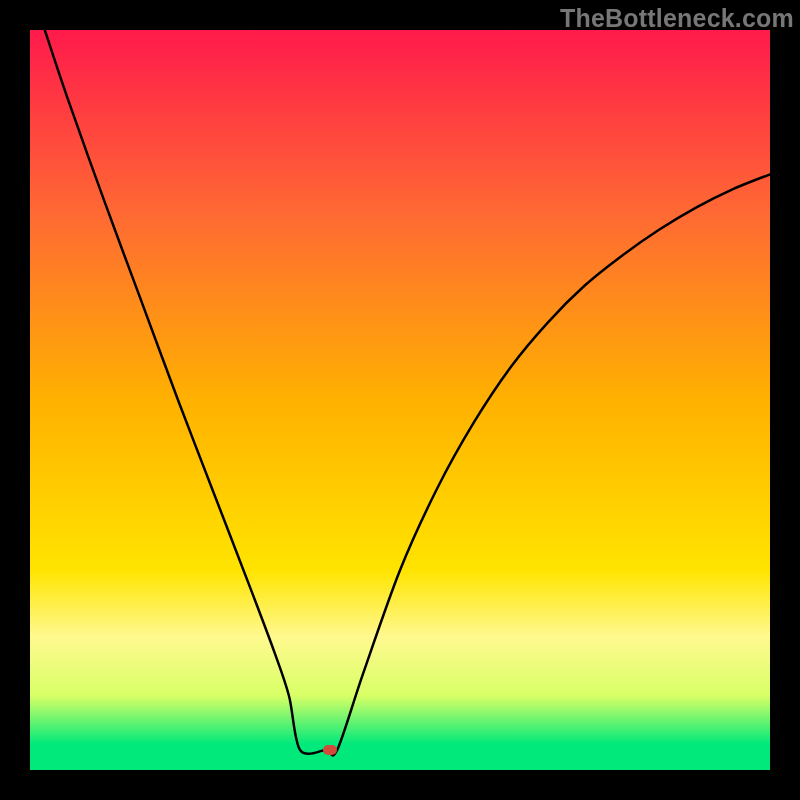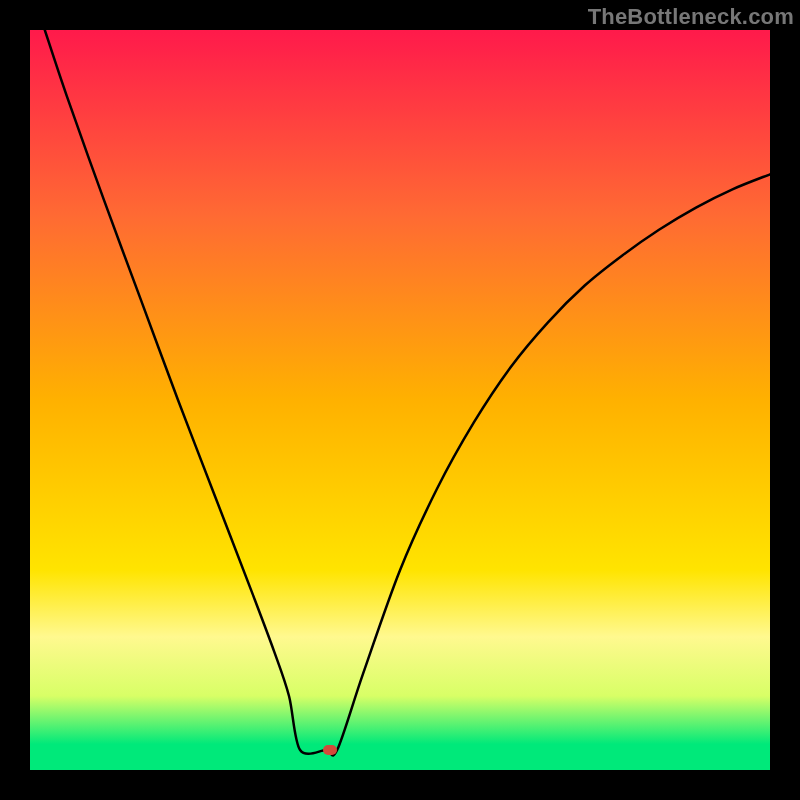--- a/index.html
+++ b/index.html
@@ -42,21 +42,21 @@
     position: absolute;
     width: 14px;
     height: 10px;
     border-radius: 5px;
     transform: translate(-50%, -50%);
   }
   .watermark {
     position: absolute;
     right: 6px;
     top: 4px;
-    font-size: 22px;
+    font-size: 25px;
     font-weight: 600;
     color: #777;
     letter-spacing: 0.2px;
   }
 </style>
 </head>
 <body>
 
 <div class="frame">
 

